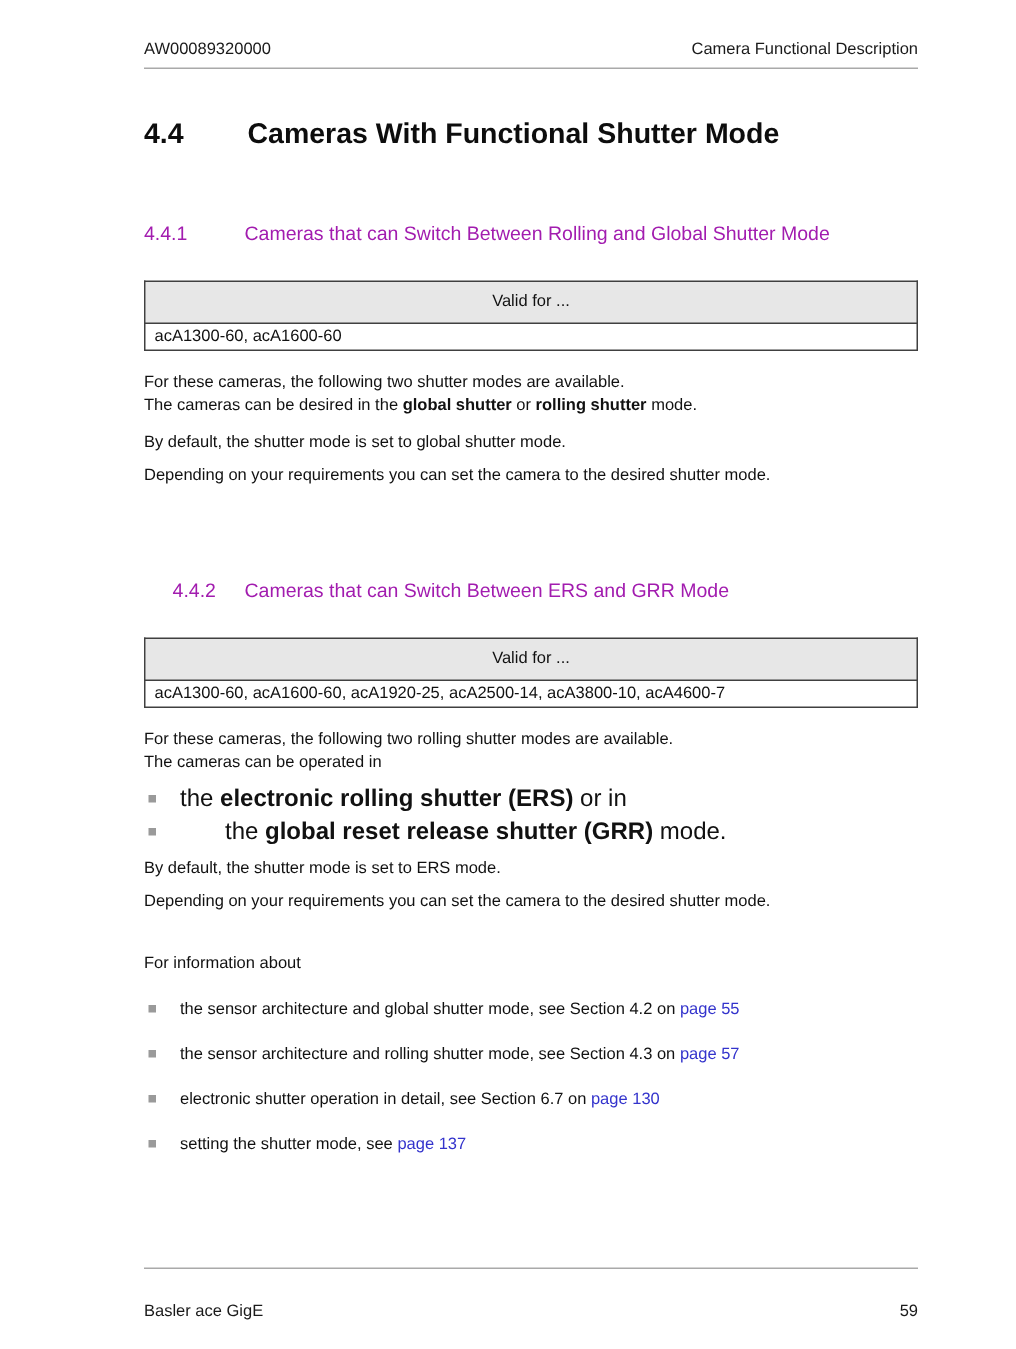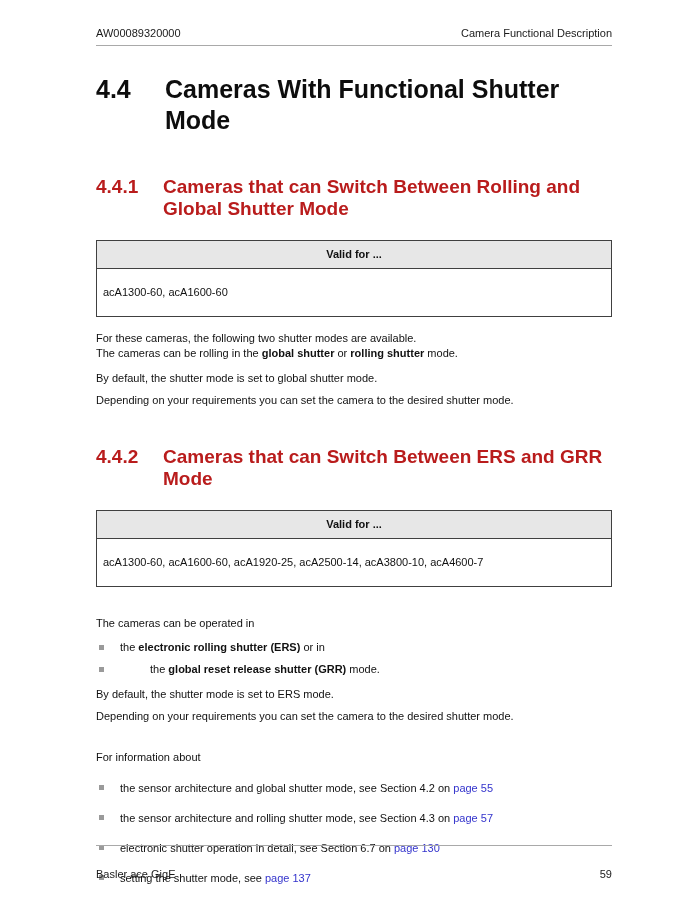--- a/index.html
+++ b/index.html
@@ -27,72 +27,72 @@
     line-height: 13px;
     padding-top: 27px;
     padding-bottom: 5px;
     border-bottom: 1px solid #a9a9a9;
     color: #1a1a1a;
   }
   
   .h1 {
     display: flex;
     margin-top: 28px;
-    font-size: 25px;
+    font-size: 19px;
     font-weight: bold;
     line-height: 31px;
     color: #0d0d0d;
   }
   .h1 .h-num { width: 69px; flex-shrink: 0; }
   .h2 {
     display: flex;
-    font-size: 19px;
-    font-weight: bold;
+    font-size: 13px;
+    font-weight: normal;
     line-height: 22px;
-    color: #b91c1c;
+    color: #a21caf;
   }
   .h2 .h-num { width: 67px; flex-shrink: 0; }
   .h2.first { margin-top: 40px; }
-  .h2.second { margin-top: 38px; }
+  .h2.second { margin-top: 58px; text-align: center; }
   
   table.valid-table {
     width: 100%;
     border-collapse: collapse;
     margin-top: 20px;
     font-size: 11px;
   }
   table.valid-table th {
     background: #e7e7e7;
     border: 1px solid #404040;
-    font-weight: bold;
+    font-weight: normal;
     text-align: center;
     padding: 7px 18px;
     line-height: 13px;
   }
   table.valid-table td {
     border: 1px solid #404040;
     text-align: left;
-    padding: 17px 6px;
+    padding: 2px 6px;
     line-height: 13px;
   }
   
   .para {
     font-size: 11px;
     line-height: 15px;
     margin: 0;
   }
   .p-first { margin-top: 14px; }
   .p-mid   { margin-top: 10px; }
   .p-last  { margin-top: 7px; }
   .b { font-weight: bold; }
   
   .bullet-row {
     display: flex;
     align-items: flex-start;
-    font-size: 11px;
+    font-size: 16px;
     line-height: 15px;
   }
   .bullet-row .sq {
     width: 5px;
     height: 5px;
     background: #9a9a9a;
     margin: 5px 16px 0 3px;
     flex-shrink: 0;
   }
   .bul-1 { margin-top: 9px; }
@@ -163,21 +163,21 @@
       </thead>
       <tbody>
         <tr>
           <td>acA1300-60, acA1600-60</td>
         </tr>
       </tbody>
     </table>
 
     <p class="para p-first">
       <span>For these cameras, the following two shutter modes are available.</span><br>
-      <span>The cameras can be rolling in the </span><span class="b">global shutter</span><span> or </span><span class="b">rolling shutter</span><span> mode.</span>
+      <span>The cameras can be desired in the </span><span class="b">global shutter</span><span> or </span><span class="b">rolling shutter</span><span> mode.</span>
     </p>
     <p class="para p-mid">By default, the shutter mode is set to global shutter mode.</p>
     <p class="para p-last">Depending on your requirements you can set the camera to the desired shutter mode.</p>
 
     <div class="h2 second">
       <span class="h-num">4.4.2</span>
       <span>Cameras that can Switch Between ERS and GRR Mode</span>
     </div>
 
     <table class="valid-table">
@@ -187,21 +187,21 @@
         </tr>
       </thead>
       <tbody>
         <tr>
           <td>acA1300-60, acA1600-60, acA1920-25, acA2500-14, acA3800-10, acA4600-7</td>
         </tr>
       </tbody>
     </table>
 
     <p class="para p-first">
-      <br>
+      <span>For these cameras, the following two rolling shutter modes are available.</span><br>
       <span>The cameras can be operated in</span>
     </p>
 
     <div class="bullet-row bul-1">
       <span class="sq"></span>
       <span><span>the </span><span class="b">electronic rolling shutter (ERS)</span><span> or in</span></span>
     </div>
     <div class="bullet-row bul-2">
       <span class="sq"></span>
       <span><span>the </span><span class="b">global reset release shutter (GRR)</span><span> mode.</span></span>

